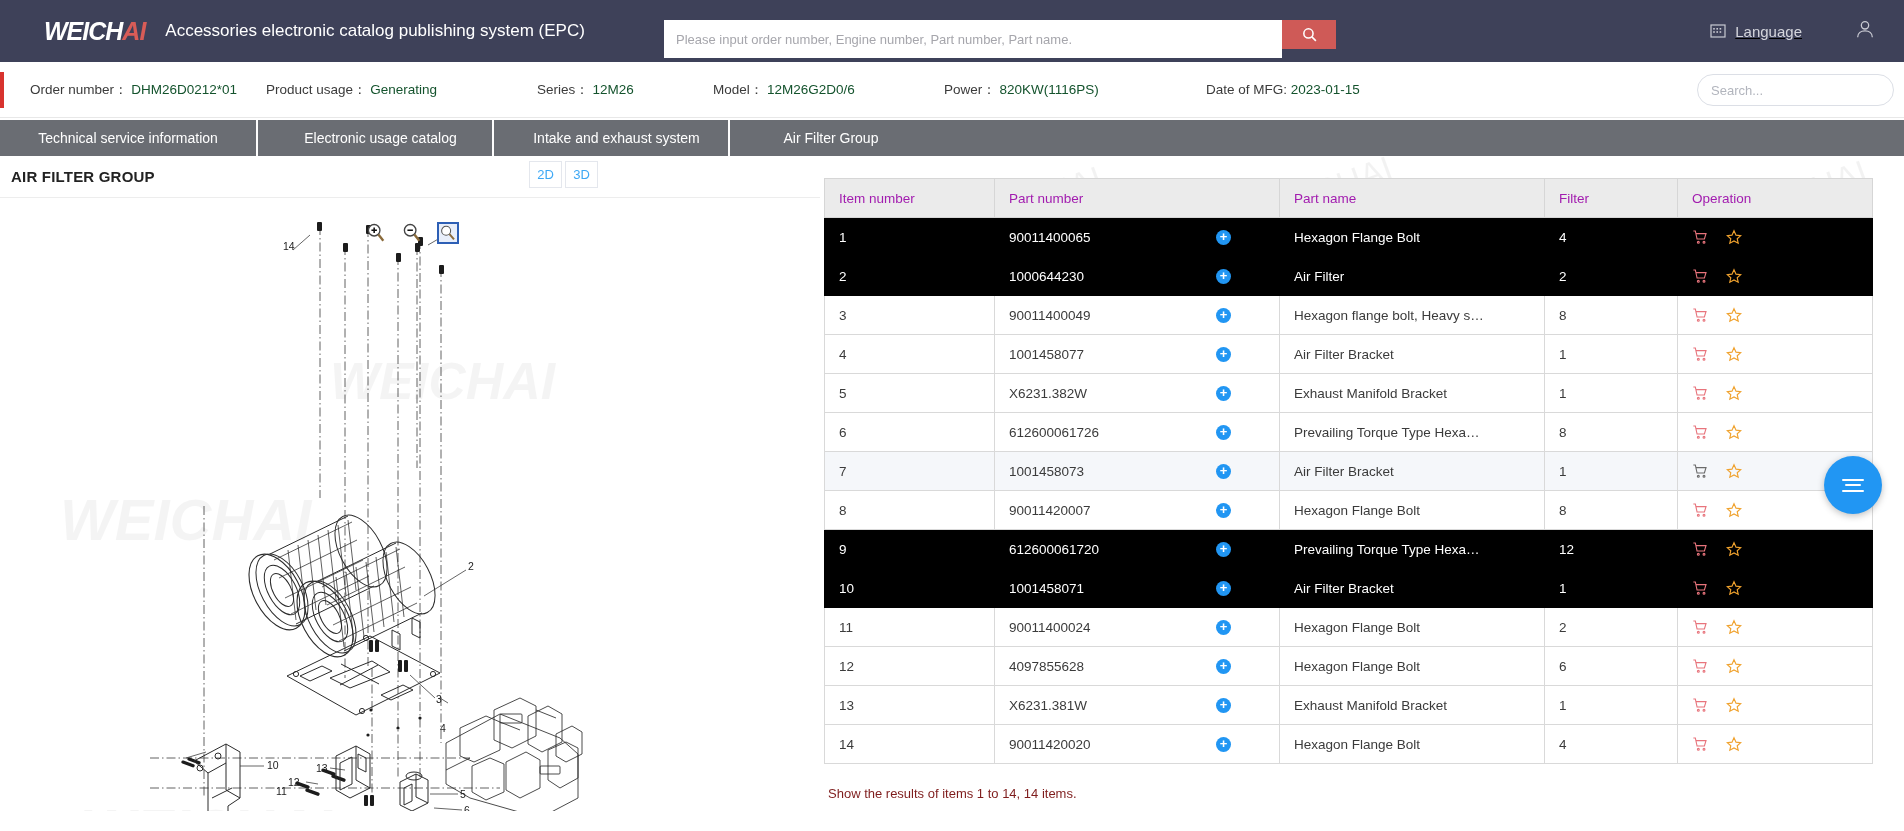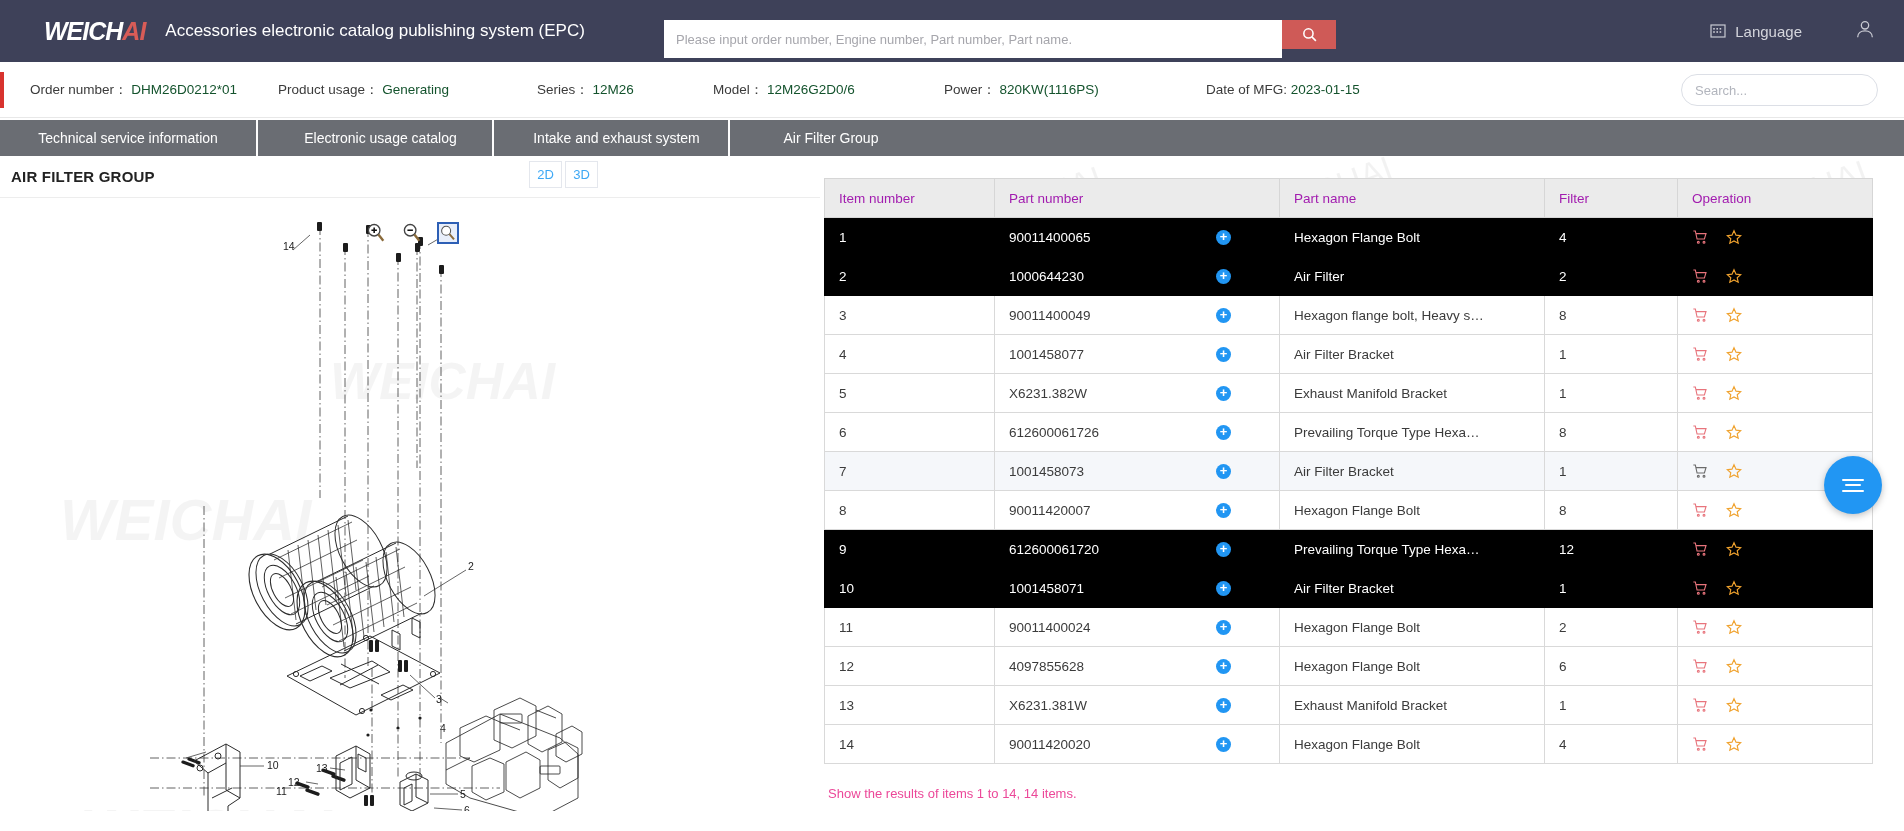--- a/index.html
+++ b/index.html
@@ -64,20 +64,21 @@
     justify-content: center;
   }
   .header-right {
     position: absolute;
     right: 28px;
     top: 0;
     height: 62px;
     display: flex;
     align-items: center;
     gap: 52px;
+    text-decoration: underline;
   }
   .lang {
     display: flex;
     align-items: center;
     gap: 9px;
     color: #d4d5dc;
     font-size: 15px;
     cursor: pointer;
   }
   .user-icon { cursor: pointer; }
@@ -101,21 +102,21 @@
   .info-item {
     font-size: 13.5px;
     color: #3b3b3b;
     white-space: nowrap;
     position: absolute;
   }
   .info-item .lbl { color: #3b3b3b; }
   .info-item .val { color: #14532d; }
   .infobar-search {
     position: absolute;
-    right: 26px;
+    right: 10px;
     top: 12px;
     width: 197px;
     height: 32px;
     border: 1px solid #dcdfe6;
     border-radius: 17px;
     display: flex;
     align-items: center;
     padding: 0 13px;
   }
   .infobar-search input {
@@ -293,21 +294,21 @@
     flex: 0 0 auto;
   }
   .opcell { display: flex; align-items: center; gap: 18px; }
   .cart-icon { cursor: pointer; }
   .star-icon { cursor: pointer; }
 
   .result-text {
     margin-top: 22px;
     margin-left: 4px;
     font-size: 13px;
-    color: #ec4899;
+    color: #7f1d1d;
     position: relative;
     z-index: 2;
   }
 
   .fab {
     position: absolute;
     right: 22px;
     top: 300px;
     width: 58px; height: 58px;
     border-radius: 50%;
@@ -366,21 +367,21 @@
       </svg>
     </div>
   </div>
 </div>
 
 <div class="infobar">
   <div class="info-item" style="left:30px;">
     <span class="lbl">Order number：</span>
     <span class="val">DHM26D0212*01</span>
   </div>
-  <div class="info-item" style="left:278px;">
+  <div class="info-item" style="left:266px;">
     <span class="lbl">Product usage：</span>
     <span class="val">Generating</span>
   </div>
   <div class="info-item" style="left:537px;">
     <span class="lbl">Series：</span>
     <span class="val">12M26</span>
   </div>
   <div class="info-item" style="left:713px;">
     <span class="lbl">Model：</span>
     <span class="val">12M26G2D0/6</span>

